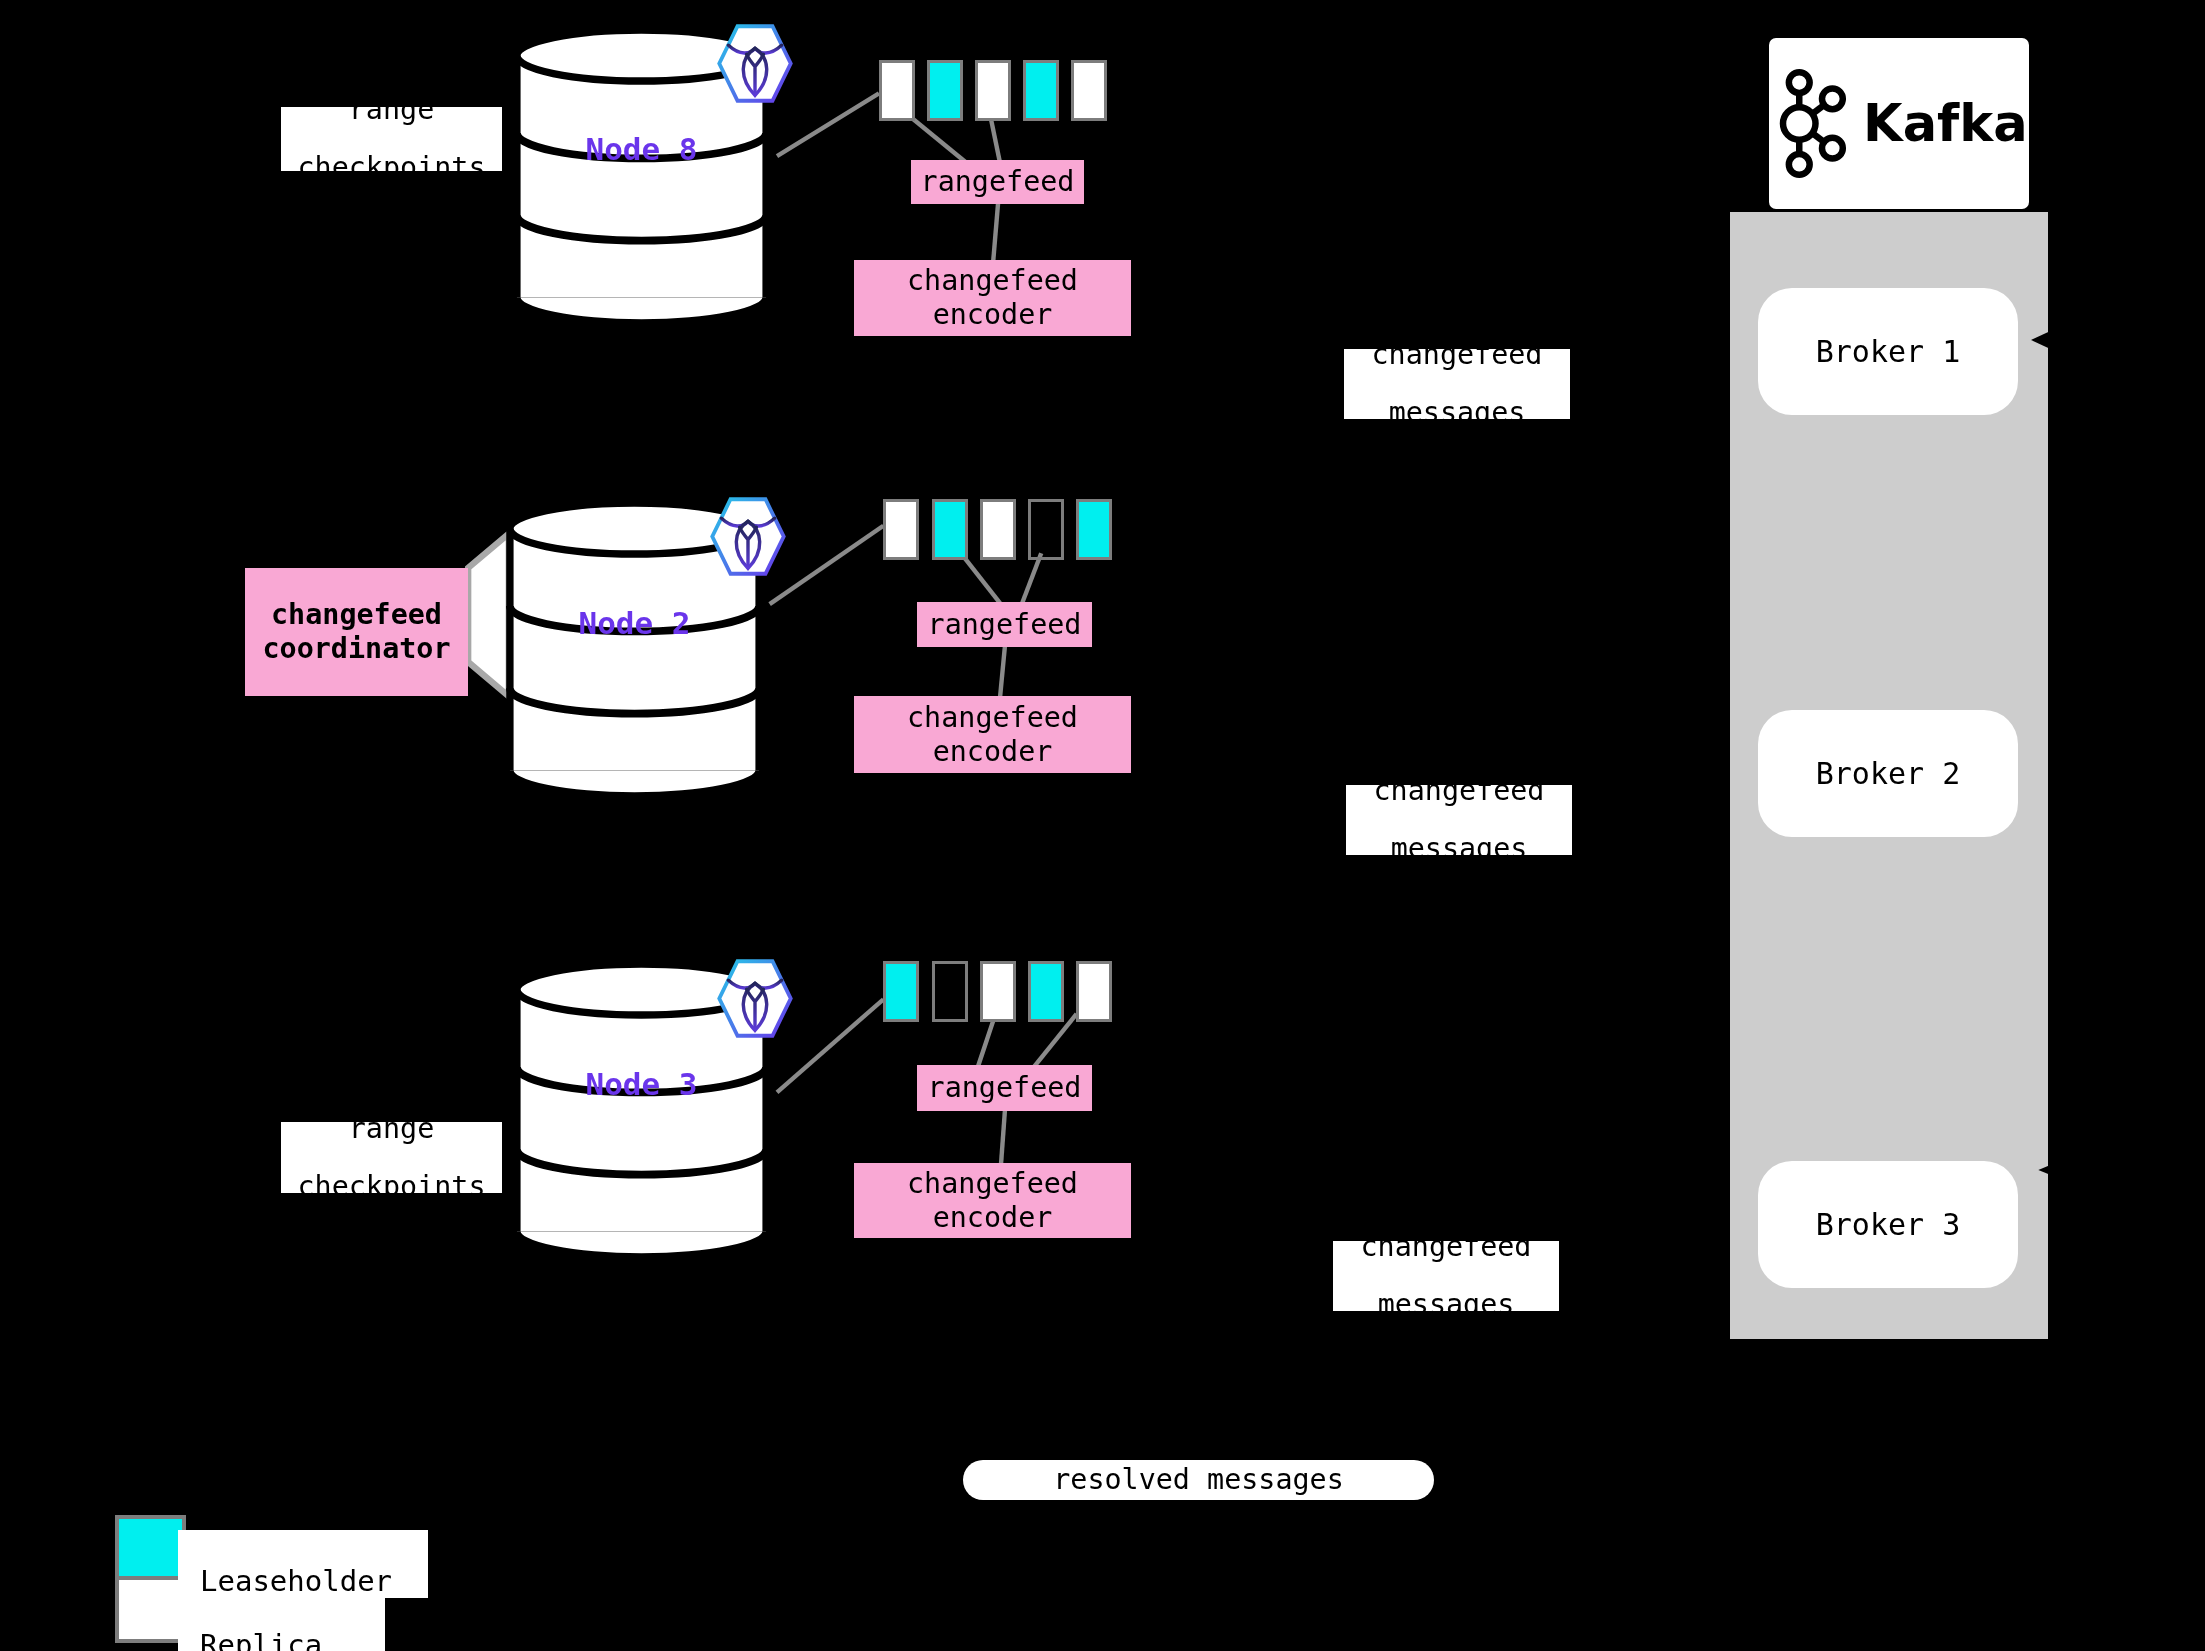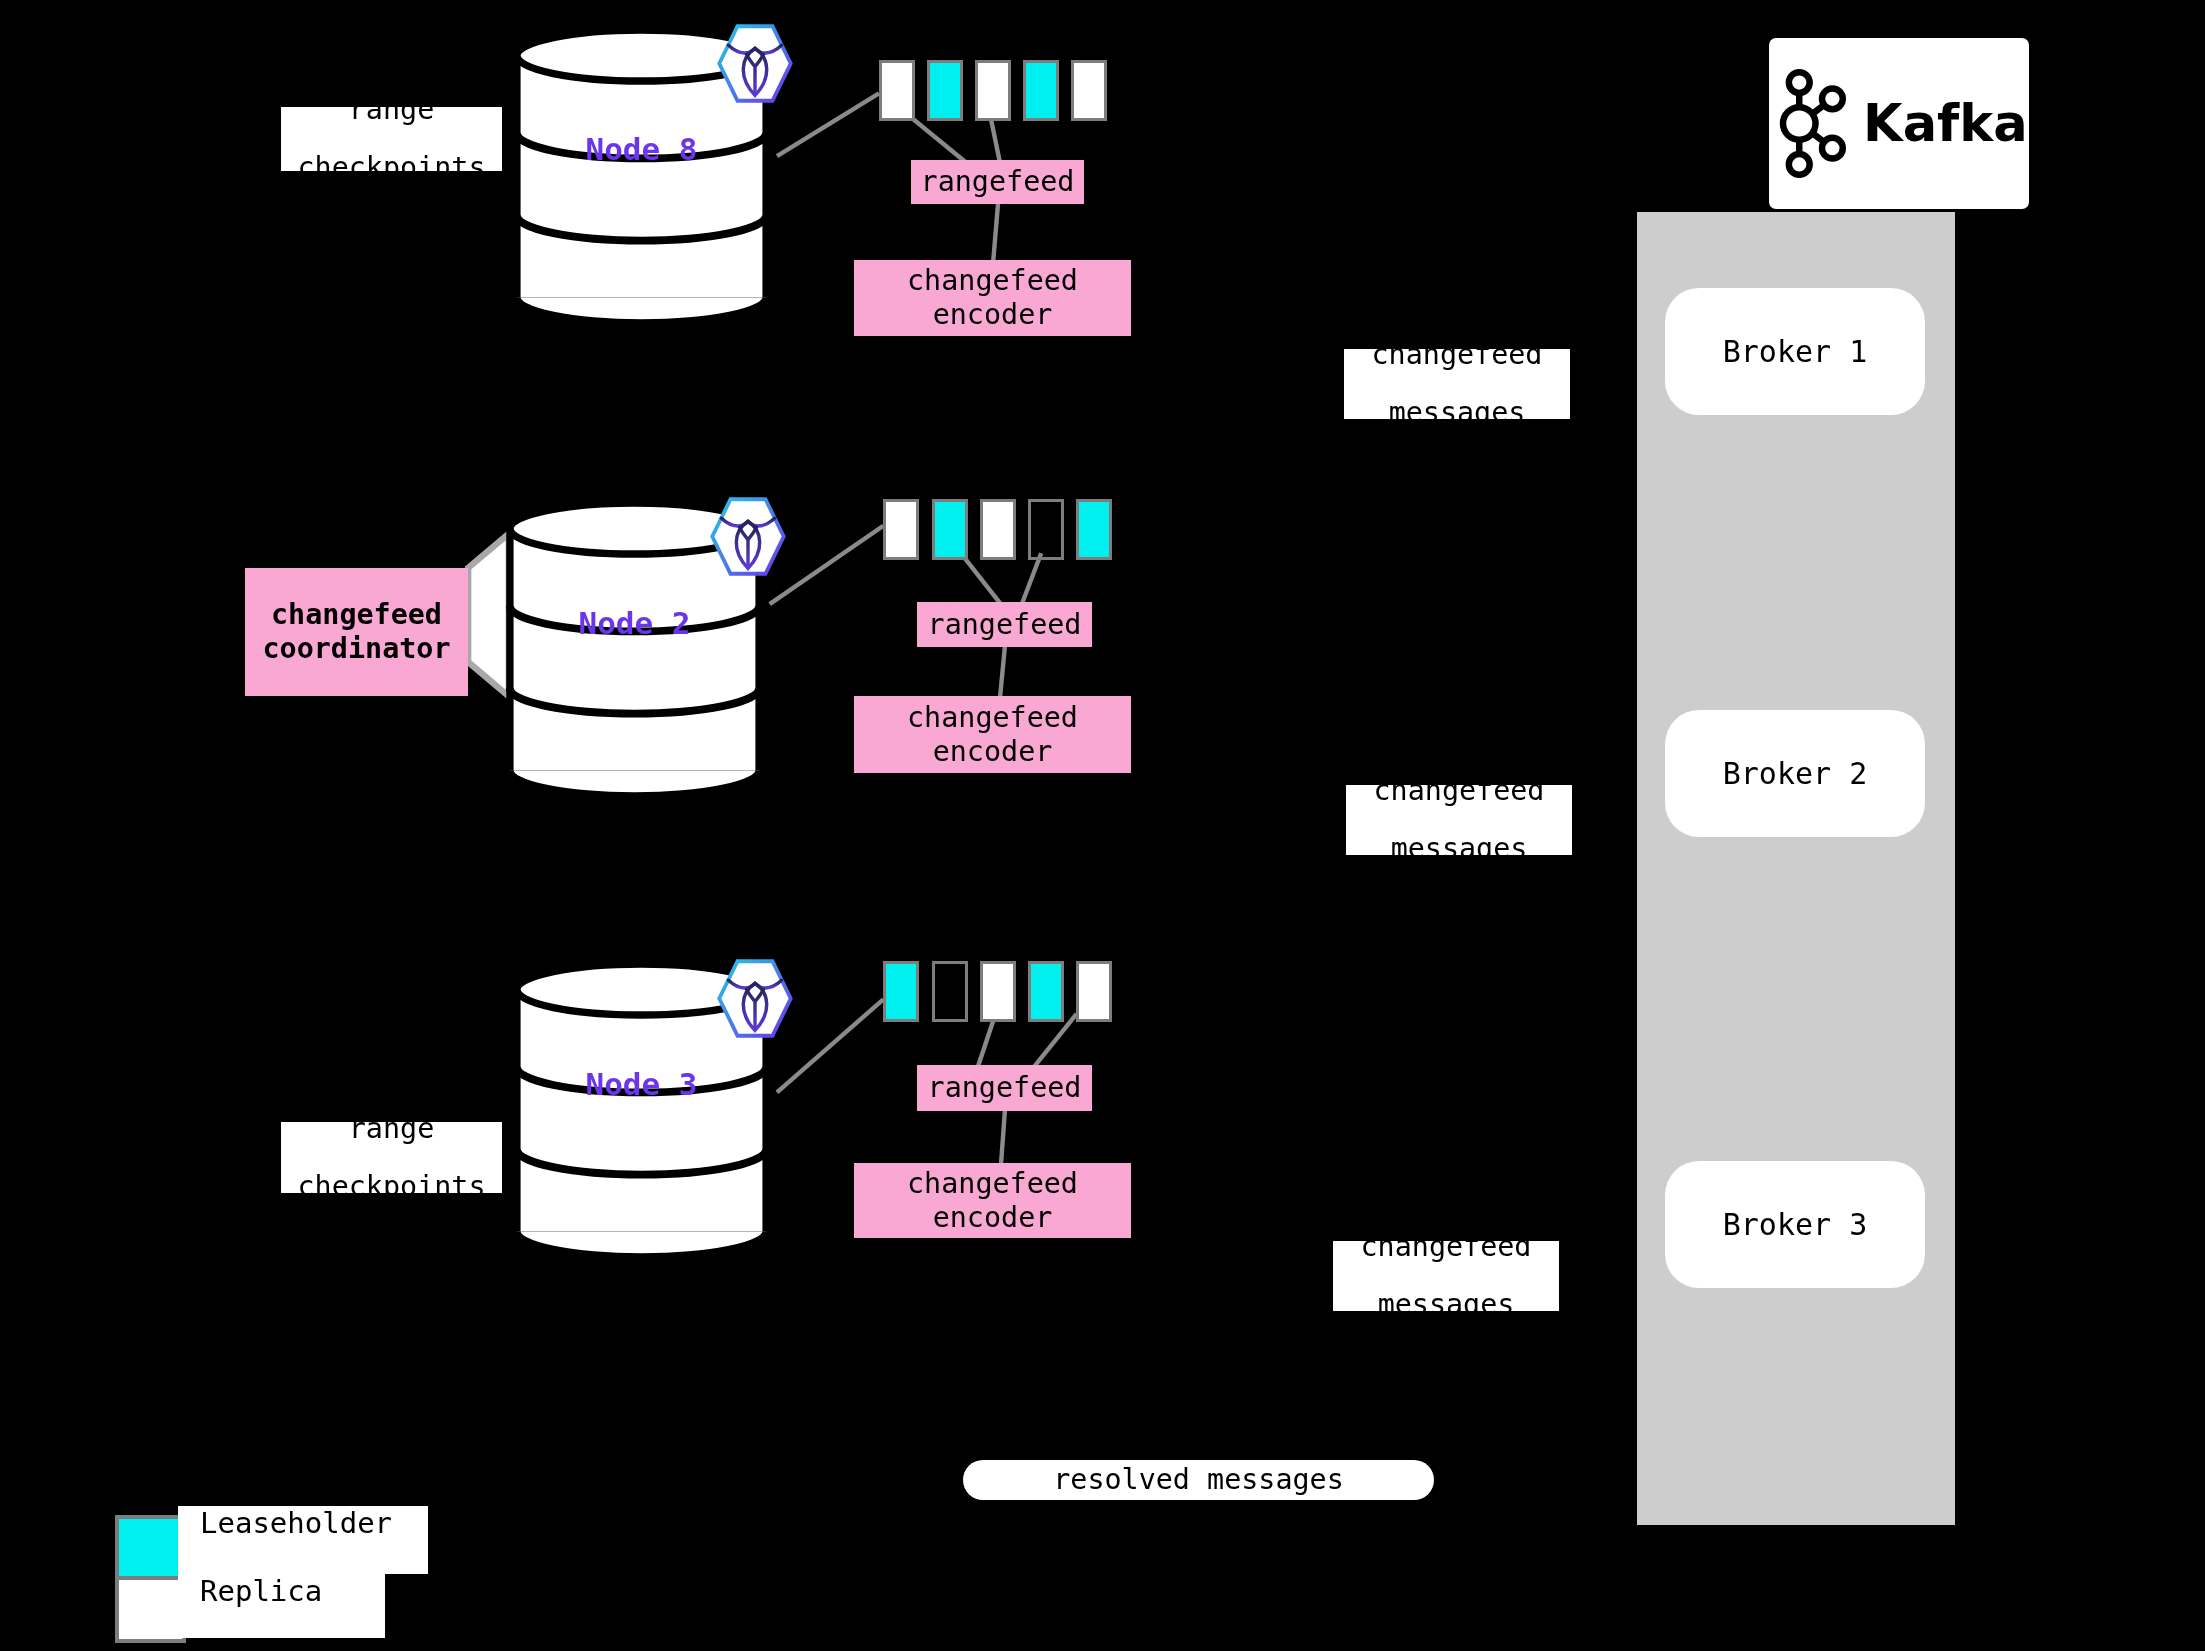--- a/index.html
+++ b/index.html
@@ -7,21 +7,21 @@
   .mono{font-family:"DejaVu Sans Mono","Liberation Mono",monospace;}
   .sans{font-family:"DejaVu Sans","Liberation Sans",sans-serif;}
   .whitebox{background:#fff;color:#000;display:flex;flex-direction:column;align-items:center;justify-content:center;text-align:center;overflow:hidden;gap:24px;}
   .graybox{background:#f9a8d4;color:#000;display:flex;flex-direction:column;align-items:center;justify-content:center;text-align:center;}
   .lbl{font-size:28.4px;line-height:34px;white-space:nowrap;}
   .node-label{position:absolute;width:100%;text-align:center;font-weight:bold;font-size:31px;color:#6a35eb;}
   .rangesq{position:absolute;width:30px;height:55px;border:3.9px solid #7d7d7d;}
   .broker{position:absolute;left:28px;width:260px;height:127px;background:#fff;border-radius:34px;display:flex;align-items:center;justify-content:center;font-size:30px;color:#000;}
   svg{position:absolute;top:0;left:0;overflow:visible;}
   .legend-sq{position:absolute;width:63px;border:4.9px solid #7d7d7d;}
-  .legend-lbl{position:absolute;background:#fff;color:#000;display:flex;align-items:flex-start;padding-left:22px;font-size:29px;}
+  .legend-lbl{position:absolute;background:#fff;color:#000;display:flex;align-items:flex-end;padding-left:22px;font-size:29px;margin-top:24px;}
 </style>
 </head>
 <body>
 
 <svg class="abs" width="2205" height="1652" viewBox="0 0 4498 3369">
   <g stroke="#8a8a8a" stroke-width="9" fill="none">
 
     <line x1="1585" y1="318" x2="1793" y2="190"></line>
     <line x1="1850" y1="232" x2="1972" y2="332"></line>
     <line x1="2020" y1="235" x2="2040" y2="332"></line>
@@ -32,21 +32,21 @@
     <line x1="2124" y1="1128" x2="2085" y2="1230"></line>
     <line x1="2050" y1="1317" x2="2040" y2="1422"></line>
 
     <line x1="1585" y1="2228" x2="1802" y2="2038"></line>
     <line x1="2030" y1="2070" x2="1995" y2="2175"></line>
     <line x1="2196" y1="2068" x2="2110" y2="2175"></line>
     <line x1="2050" y1="2264" x2="2042" y2="2374"></line>
   </g>
 </svg>
 
-<div class="abs" style="left:1637px;top:212px;width:318px;height:1313px;background:#cdcdcd;">
+<div class="abs" style="left:1730px;top:212px;width:318px;height:1127px;background:#cdcdcd;">
   <div class="broker mono" style="top:76px;">
       <span>Broker 1</span>
     </div>
   <div class="broker mono" style="top:498px;">
       <span>Broker 2</span>
     </div>
   <div class="broker mono" style="top:941px;margin-top:8px;">
       <span>Broker 3</span>
     </div>
 </div>

